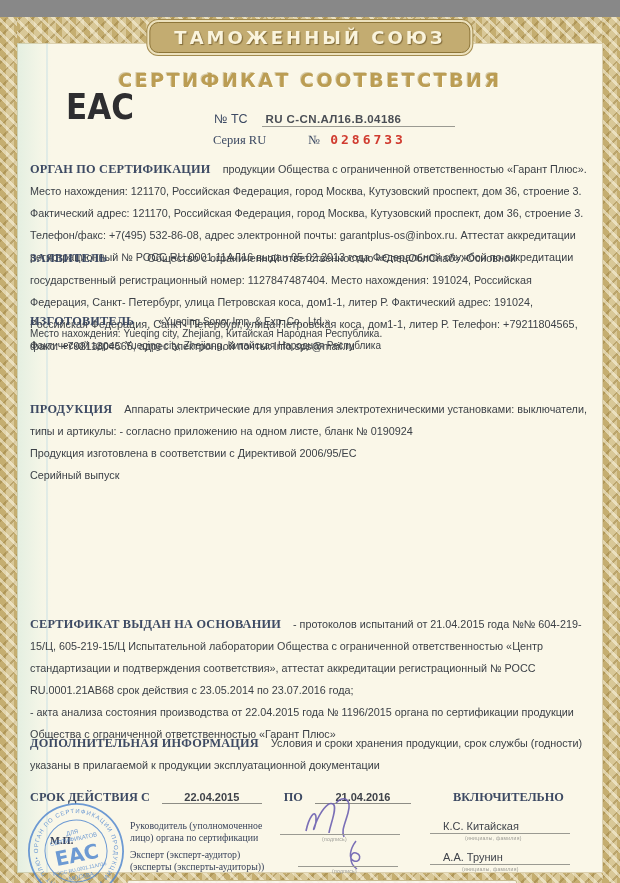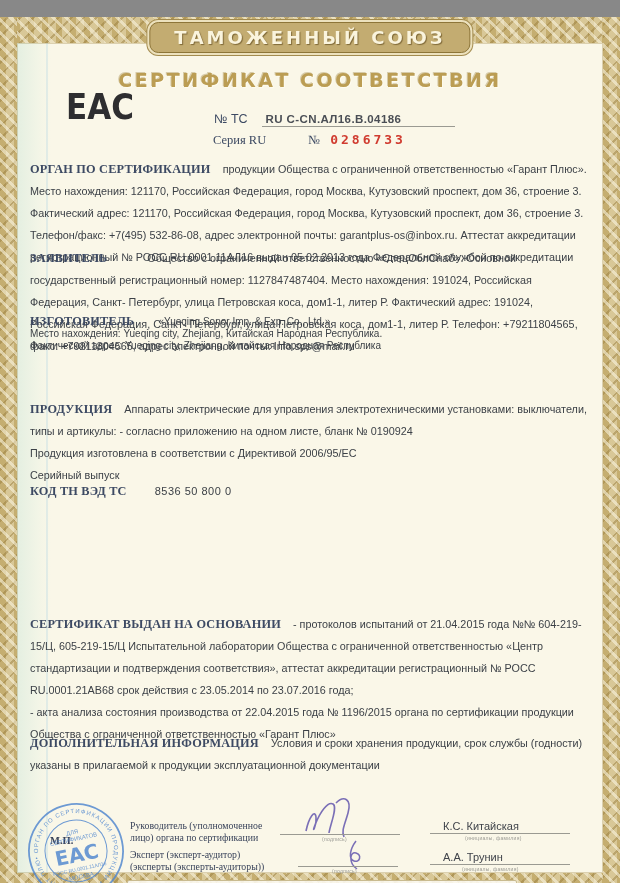--- a/index.html
+++ b/index.html
@@ -149,34 +149,34 @@
 Место нахождения: Yueqing city, Zhejiang, Китайская Народная Республика.
 Фактический адрес: Yueqing city, Zhejiang, Китайская Народная Республика</span>
   </p>
 
   <p class="section" style="top:370px">
     <span class="slabel gap-sm">ПРОДУКЦИЯ</span><span class="stext">Аппараты электрические для управления электротехническими установками: выключатели, типы и артикулы: - согласно приложению на одном листе, бланк № 0190924
 Продукция изготовлена в соответствии с Директивой 2006/95/ЕС
 Серийный выпуск</span>
   </p>
 
-  <p class="section" style="top:452px">
-    <span class="slabel" style="margin-right:28px">КОД ТН ВЭД ТС</span><span class="code-val">8536 50 800 0</span>
-  </p>
 
 
   <p class="section" style="top:585px">
     <span class="slabel gap-sm">СЕРТИФИКАТ ВЫДАН НА ОСНОВАНИИ</span><span class="stext">- протоколов испытаний от 21.04.2015 года №№ 604-219-15/Ц, 605-219-15/Ц Испытательной лаборатории Общества с ограниченной ответственностью «Центр стандартизации и подтверждения соответствия», аттестат аккредитации регистрационный № РОСС RU.0001.21АВ68 срок действия с 23.05.2014 по 23.07.2016 года;
 - акта анализа состояния производства от 22.04.2015 года № 1196/2015 органа по сертификации продукции Общества с ограниченной ответственностью «Гарант Плюс»</span>
   </p>
 
   <p class="section" style="top:704px">
     <span class="slabel gap-sm">ДОПОЛНИТЕЛЬНАЯ ИНФОРМАЦИЯ</span><span class="stext">Условия и сроки хранения продукции, срок службы (годности) указаны в прилагаемой к продукции эксплуатационной документации</span>
   </p>
 
+  <div class="validity">
+    <span class="vlbl">СРОК ДЕЙСТВИЯ С</span><span class="vdate d1">22.04.2015</span><span class="vlbl po">ПО</span><span class="vdate d2">21.04.2016</span><span class="vlbl incl">ВКЛЮЧИТЕЛЬНО</span>
+  </div>
 
   <div class="mp">М.П.</div>
   <div class="stamp">
     <svg width="112" height="101" viewBox="0 0 112 101">
       <g transform="rotate(-12 56 52)" opacity="0.82" fill="#4f86cf" stroke="none">
         <circle cx="56" cy="52" r="47" fill="none" stroke="#4f86cf" stroke-width="1.8"></circle>
         <circle cx="56" cy="52" r="31" fill="none" stroke="#4f86cf" stroke-width="1"></circle>
         <defs>
           <path id="ringPath" d="M56,52 m-38,0 a38,38 0 1,1 76,0 a38,38 0 1,1 -76,0"></path>
         </defs>

